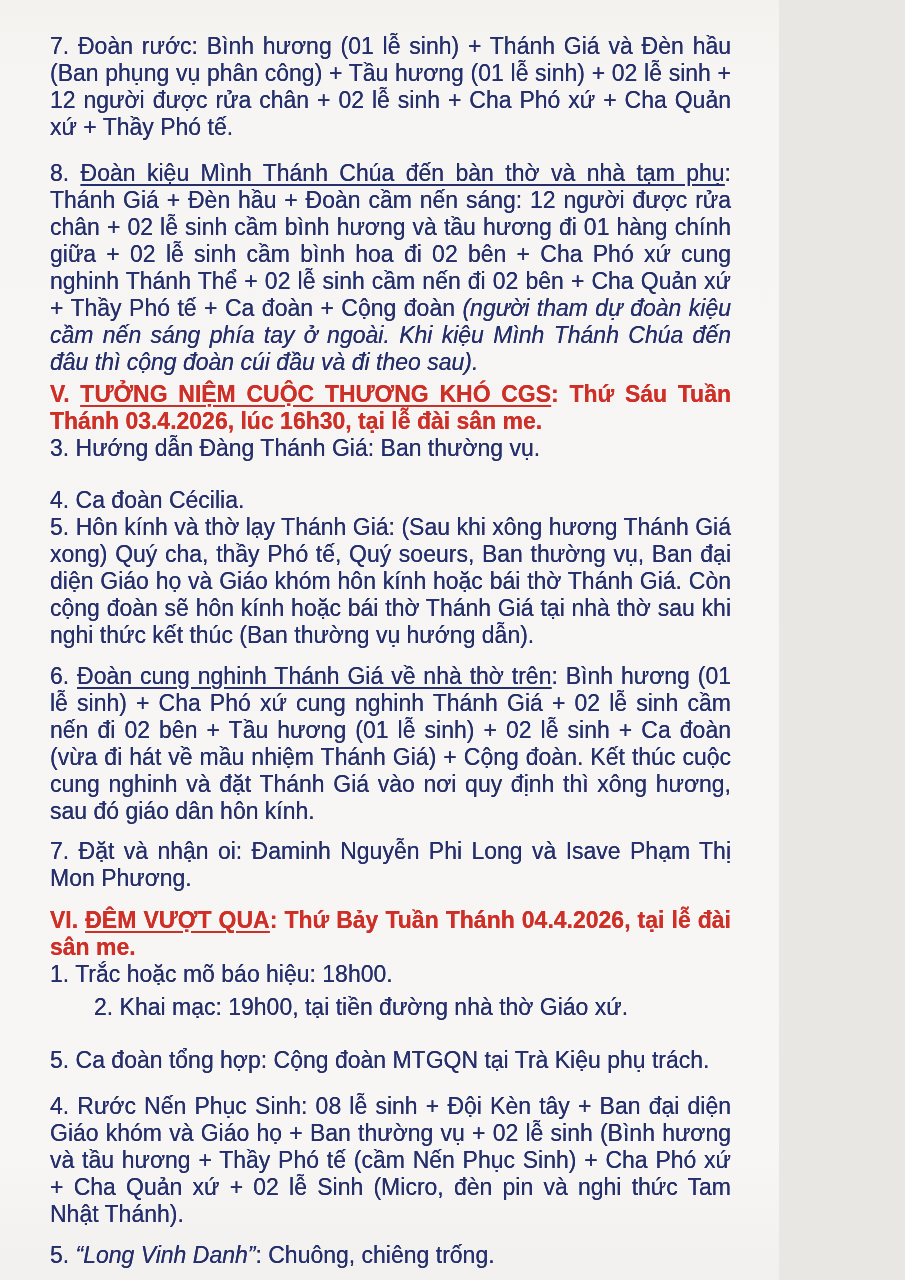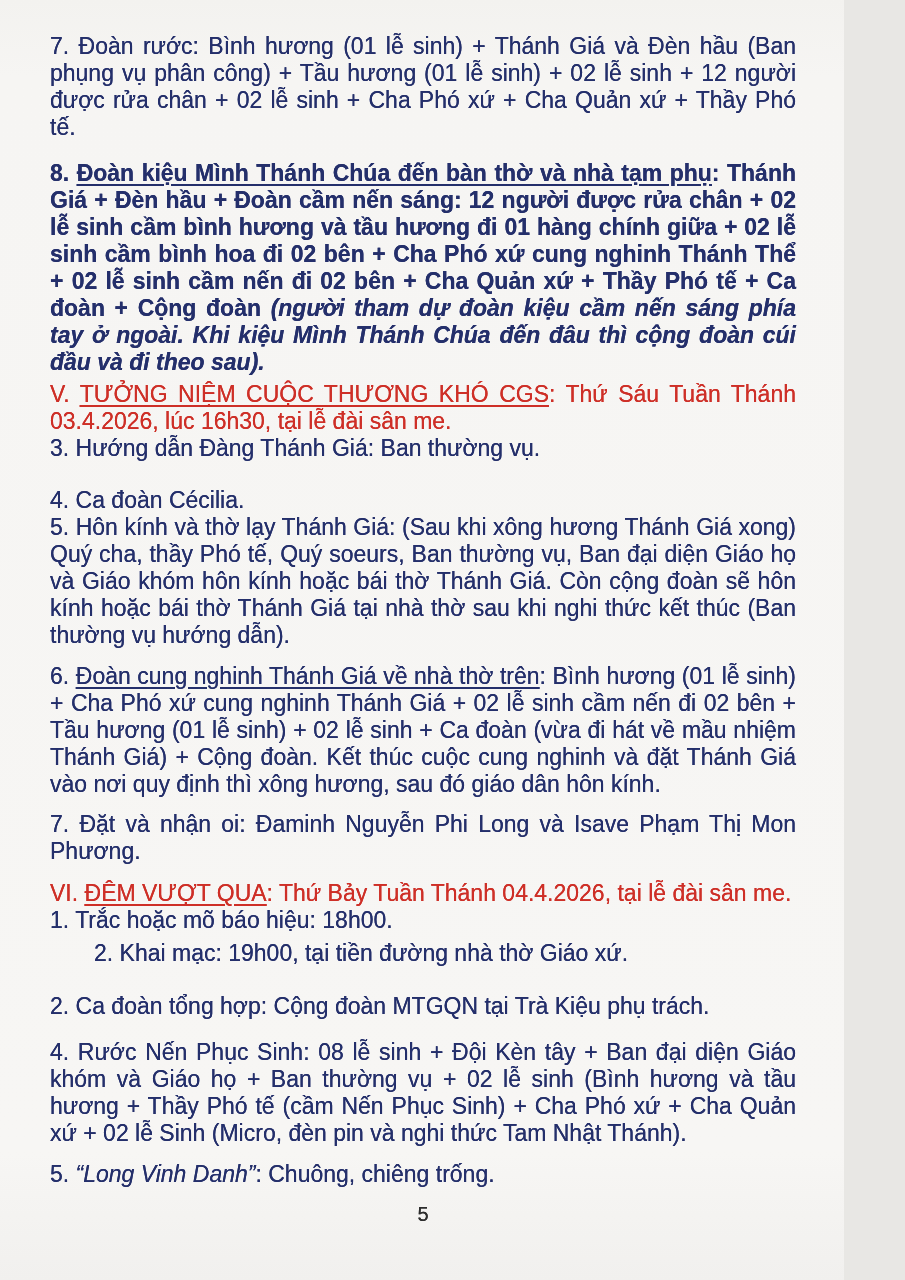--- a/index.html
+++ b/index.html
@@ -3,45 +3,45 @@
 <meta charset="utf-8">
 <style>
   html, body {
     margin: 0;
     padding: 0;
     background: #e8e7e4;
     font-family: "Liberation Sans", "DejaVu Sans", sans-serif;
   }
   .page {
     position: relative;
-    width: 844px;
+    width: 779px;
     height: 1280px;
     box-sizing: border-box;
     margin: 0;
     background: linear-gradient(180deg, #f3f2ef 0%, #f6f5f3 6%, #f7f6f4 90%, #f1f0ee 100%);
     padding: 33px 48px 0 50px;
     overflow: hidden;
   }
   .doc {
     color: #242f6b;
     font-size: 23px;
     line-height: 27px;
     text-align: justify;
     text-shadow: 0 0 0.5px currentColor;
   }
   .para { margin: 0; }
   .heading {
     color: #ce2f27;
-    font-weight: 400;
+    font-weight: 700;
   }
   .u { text-decoration: underline; text-underline-offset: 3px; }
   .i { font-style: italic; }
   
   .mb0  { margin-bottom: 0; }
-  .mb5  { margin-bottom: 5px; font-weight: bold; }
+  .mb5  { margin-bottom: 5px; }
   .mb13 { margin-bottom: 13px; }
   .mb14 { margin-bottom: 14px; }
   .mb15 { margin-bottom: 15px; }
   .mb16 { margin-bottom: 16px; }
   .mb19 { margin-bottom: 19px; }
   .mb21 { }
   .mb23 { margin-bottom: 6px; }
   .mb25 { margin-bottom: 25px; }
   .mb26 { margin-bottom: 26px; margin-left: 44px; }
   .mb27 { margin-bottom: 27px; }
@@ -77,21 +77,21 @@
     <p class="para mb13"><span>6. </span><span class="u">Đoàn cung nghinh Thánh Giá về nhà thờ trên</span><span>: Bình hương (01 lễ sinh) + Cha Phó xứ cung nghinh Thánh Giá + 02 lễ sinh cầm nến đi 02 bên + Tầu hương (01 lễ sinh) + 02 lễ sinh + Ca đoàn (vừa đi hát về mầu nhiệm Thánh Giá) + Cộng đoàn. Kết thúc cuộc cung nghinh và đặt Thánh Giá vào nơi quy định thì xông hương, sau đó giáo dân hôn kính.</span></p>
 
     <p class="para mb15"><span>7. Đặt và nhận oi: Đaminh Nguyễn Phi Long và Isave Phạm Thị Mon Phương.</span></p>
 
     <p class="para heading mb0"><span>VI. </span><span class="u">ĐÊM VƯỢT QUA</span><span>: Thứ Bảy Tuần Thánh 04.4.2026, tại lễ đài sân me.</span></p>
 
     <p class="para mb23"><span>1. Trắc hoặc mõ báo hiệu: 18h00.</span></p>
 
     <p class="para mb26"><span>2. Khai mạc: 19h00, tại tiền đường nhà thờ Giáo xứ.</span></p>
 
-    <p class="para mb19"><span>2. Ca đoàn tổng hợp: Cộng đoàn MTGQN tại Trà Kiệu phụ trách.</span></p>
+    <p class="para mb19"><span>5. Ca đoàn tổng hợp: Cộng đoàn MTGQN tại Trà Kiệu phụ trách.</span></p>
 
     <p class="para mb14"><span>4. Rước Nến Phục Sinh: 08 lễ sinh + Đội Kèn tây + Ban đại diện Giáo khóm và Giáo họ + Ban thường vụ + 02 lễ sinh (Bình hương và tầu hương + Thầy Phó tế (cầm Nến Phục Sinh) + Cha Phó xứ + Cha Quản xứ + 02 lễ Sinh (Micro, đèn pin và nghi thức Tam Nhật Thánh).</span></p>
 
     <p class="para mb13"><span>5. </span><span class="i">“Long Vinh Danh”</span><span>: Chuông, chiêng trống.</span></p>
 
     <div class="page-number">5</div>
 
   </main>
 </div>
 

